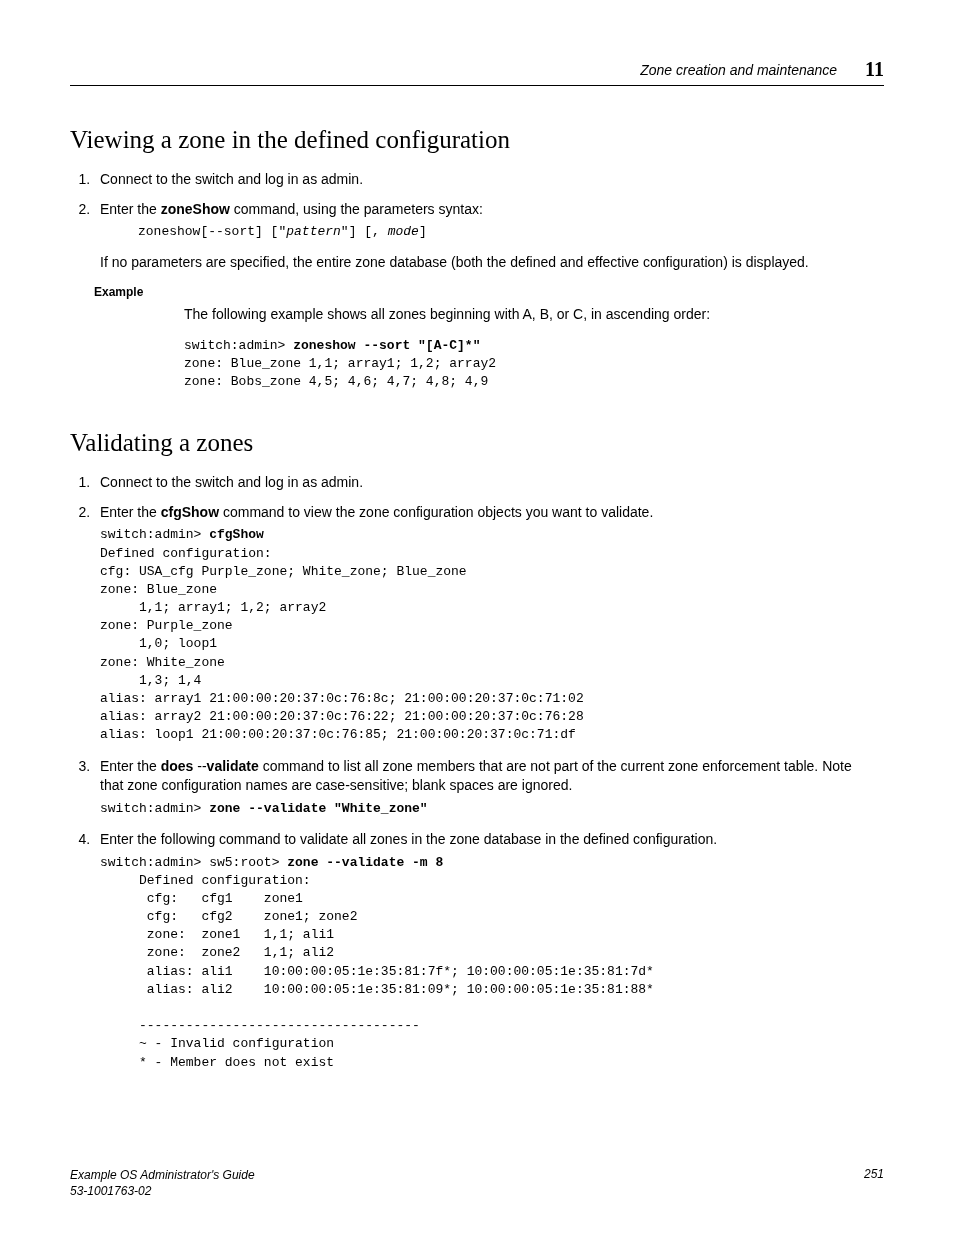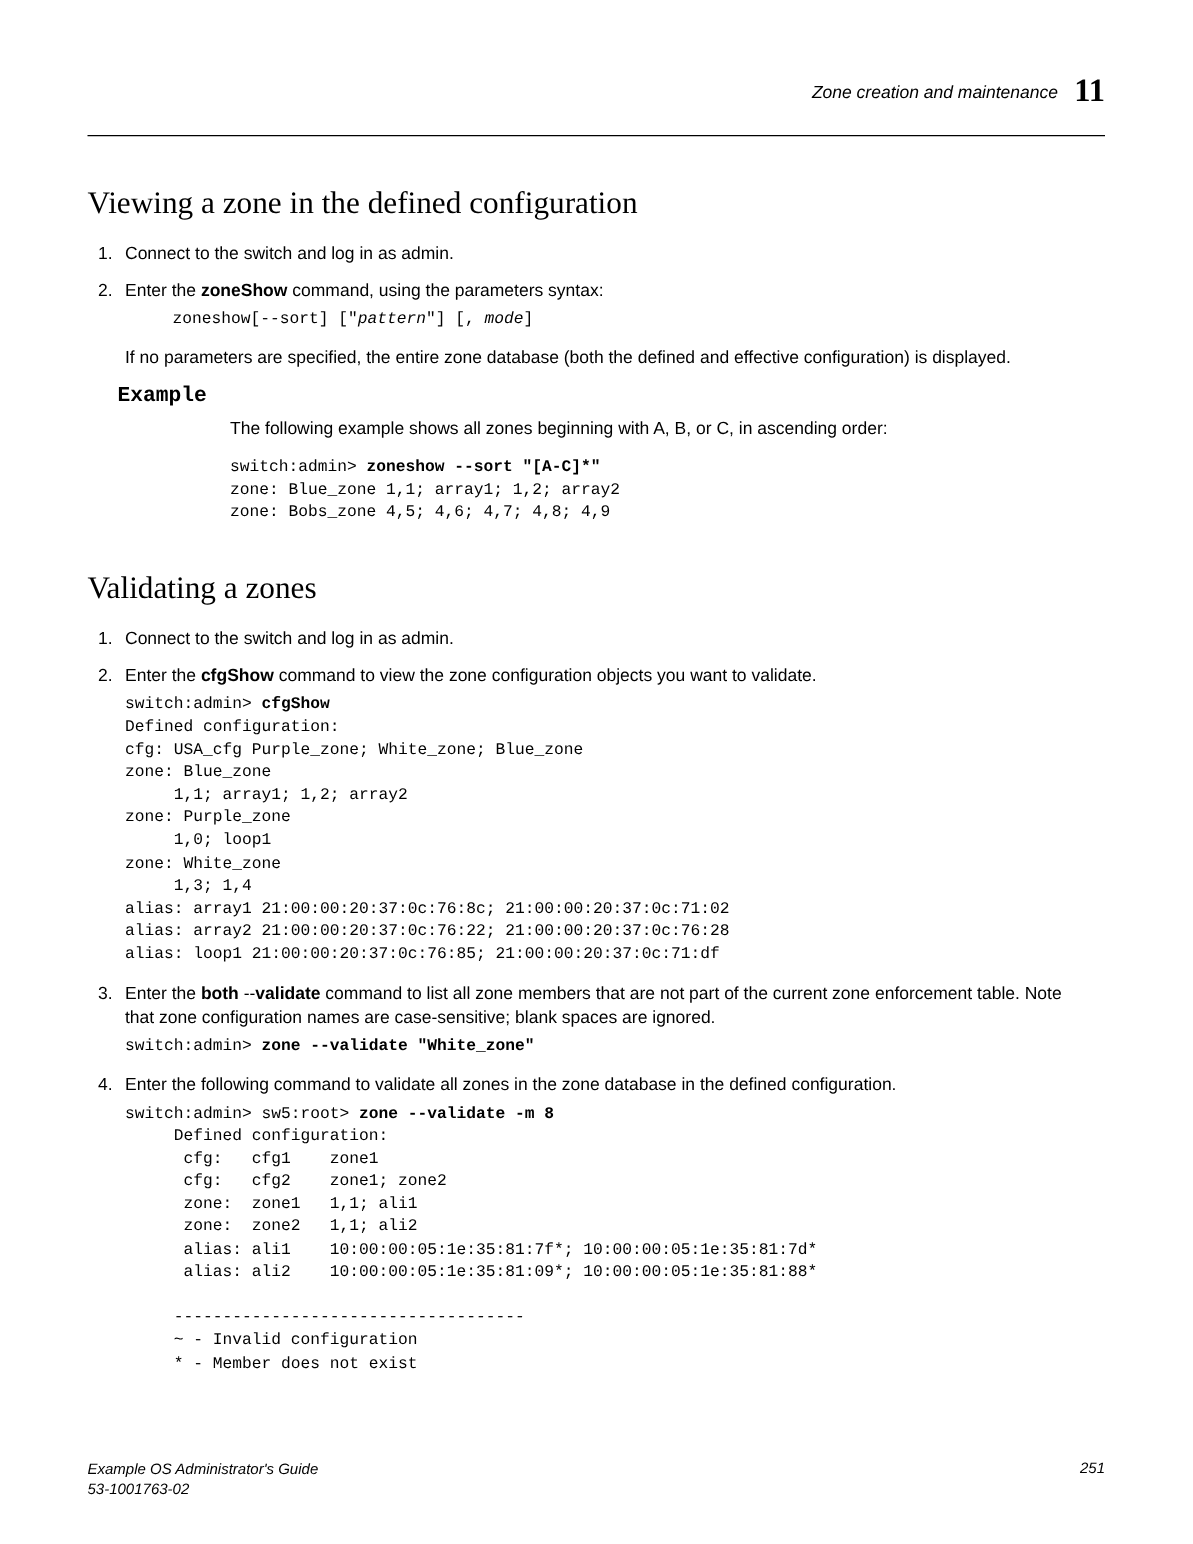--- a/index.html
+++ b/index.html
@@ -14,30 +14,30 @@
     }
     .page {
       padding: 58px 70px 40px 70px;
       min-height: 1235px;
       position: relative;
     }
     .header-row {
       display: flex;
       justify-content: flex-end;
       align-items: center;
-      gap: 13px;
-      margin-bottom: 20px;
+      gap: 28px;
+      margin-bottom: 4px;
     }
     .header-text {
       font-size: 14px;
       font-style: italic;
       font-family: Arial, sans-serif;
     }
     .chapter-number {
-      font-size: 26px;
+      font-size: 20px;
       font-weight: bold;
       font-family: Georgia, 'Times New Roman', serif;
     }
     .header-divider {
       border: none;
       border-top: 1px solid #000;
       margin: 0 0 40px 0;
     }
     .content {
       margin-left: 114px;
@@ -75,24 +75,23 @@
     }
     .code-block.indent { margin-left: 38px; }
     .italic-mono { font-style: italic; text-align: right; }
     .para {
       line-height: 1.4;
       margin-top: 4px;
       margin-bottom: 12px;
     }
     .example-label {
       font-weight: bold;
-      font-size: 17px;
+      font-size: 12px;
       margin-left: -90px;
       margin-bottom: 6px;
-      font-family: Liberation Mono, monospace;
     }
     .footer {
       position: absolute;
       bottom: 36px;
       left: 70px;
       right: 70px;
       display: flex;
       justify-content: space-between;
       font-style: italic;
       font-size: 12px;
@@ -146,21 +145,21 @@
      1,1; array1; 1,2; array2
 zone: Purple_zone
      1,0; loop1
 zone: White_zone
      1,3; 1,4
 alias: array1 21:00:00:20:37:0c:76:8c; 21:00:00:20:37:0c:71:02
 alias: array2 21:00:00:20:37:0c:76:22; 21:00:00:20:37:0c:76:28
 alias: loop1 21:00:00:20:37:0c:76:85; 21:00:00:20:37:0c:71:df</span></div>
       </li>
       <li>
-        <span><span>Enter the </span><span class="bold">both</span><span> --</span><span class="bold">validate</span><span> command to list all zone members that are not part of the current zone enforcement table. Note that zone configuration names are case-sensitive; blank spaces are ignored.</span></span>
+        <span><span>Enter the </span><span class="bold">does</span><span> --</span><span class="bold">validate</span><span> command to list all zone members that are not part of the current zone enforcement table. Note that zone configuration names are case-sensitive; blank spaces are ignored.</span></span>
         <div class="code-block"><span>switch:admin&gt; </span><span class="bold">zone --validate "White_zone"</span></div>
       </li>
       <li>
         <span>Enter the following command to validate all zones in the zone database in the defined configuration.</span>
         <div class="code-block"><span>switch:admin&gt; sw5:root&gt; </span><span class="bold">zone --validate -m 8</span>
 <span>     Defined configuration:
       cfg:   cfg1    zone1
       cfg:   cfg2    zone1; zone2
       zone:  zone1   1,1; ali1
       zone:  zone2   1,1; ali2

